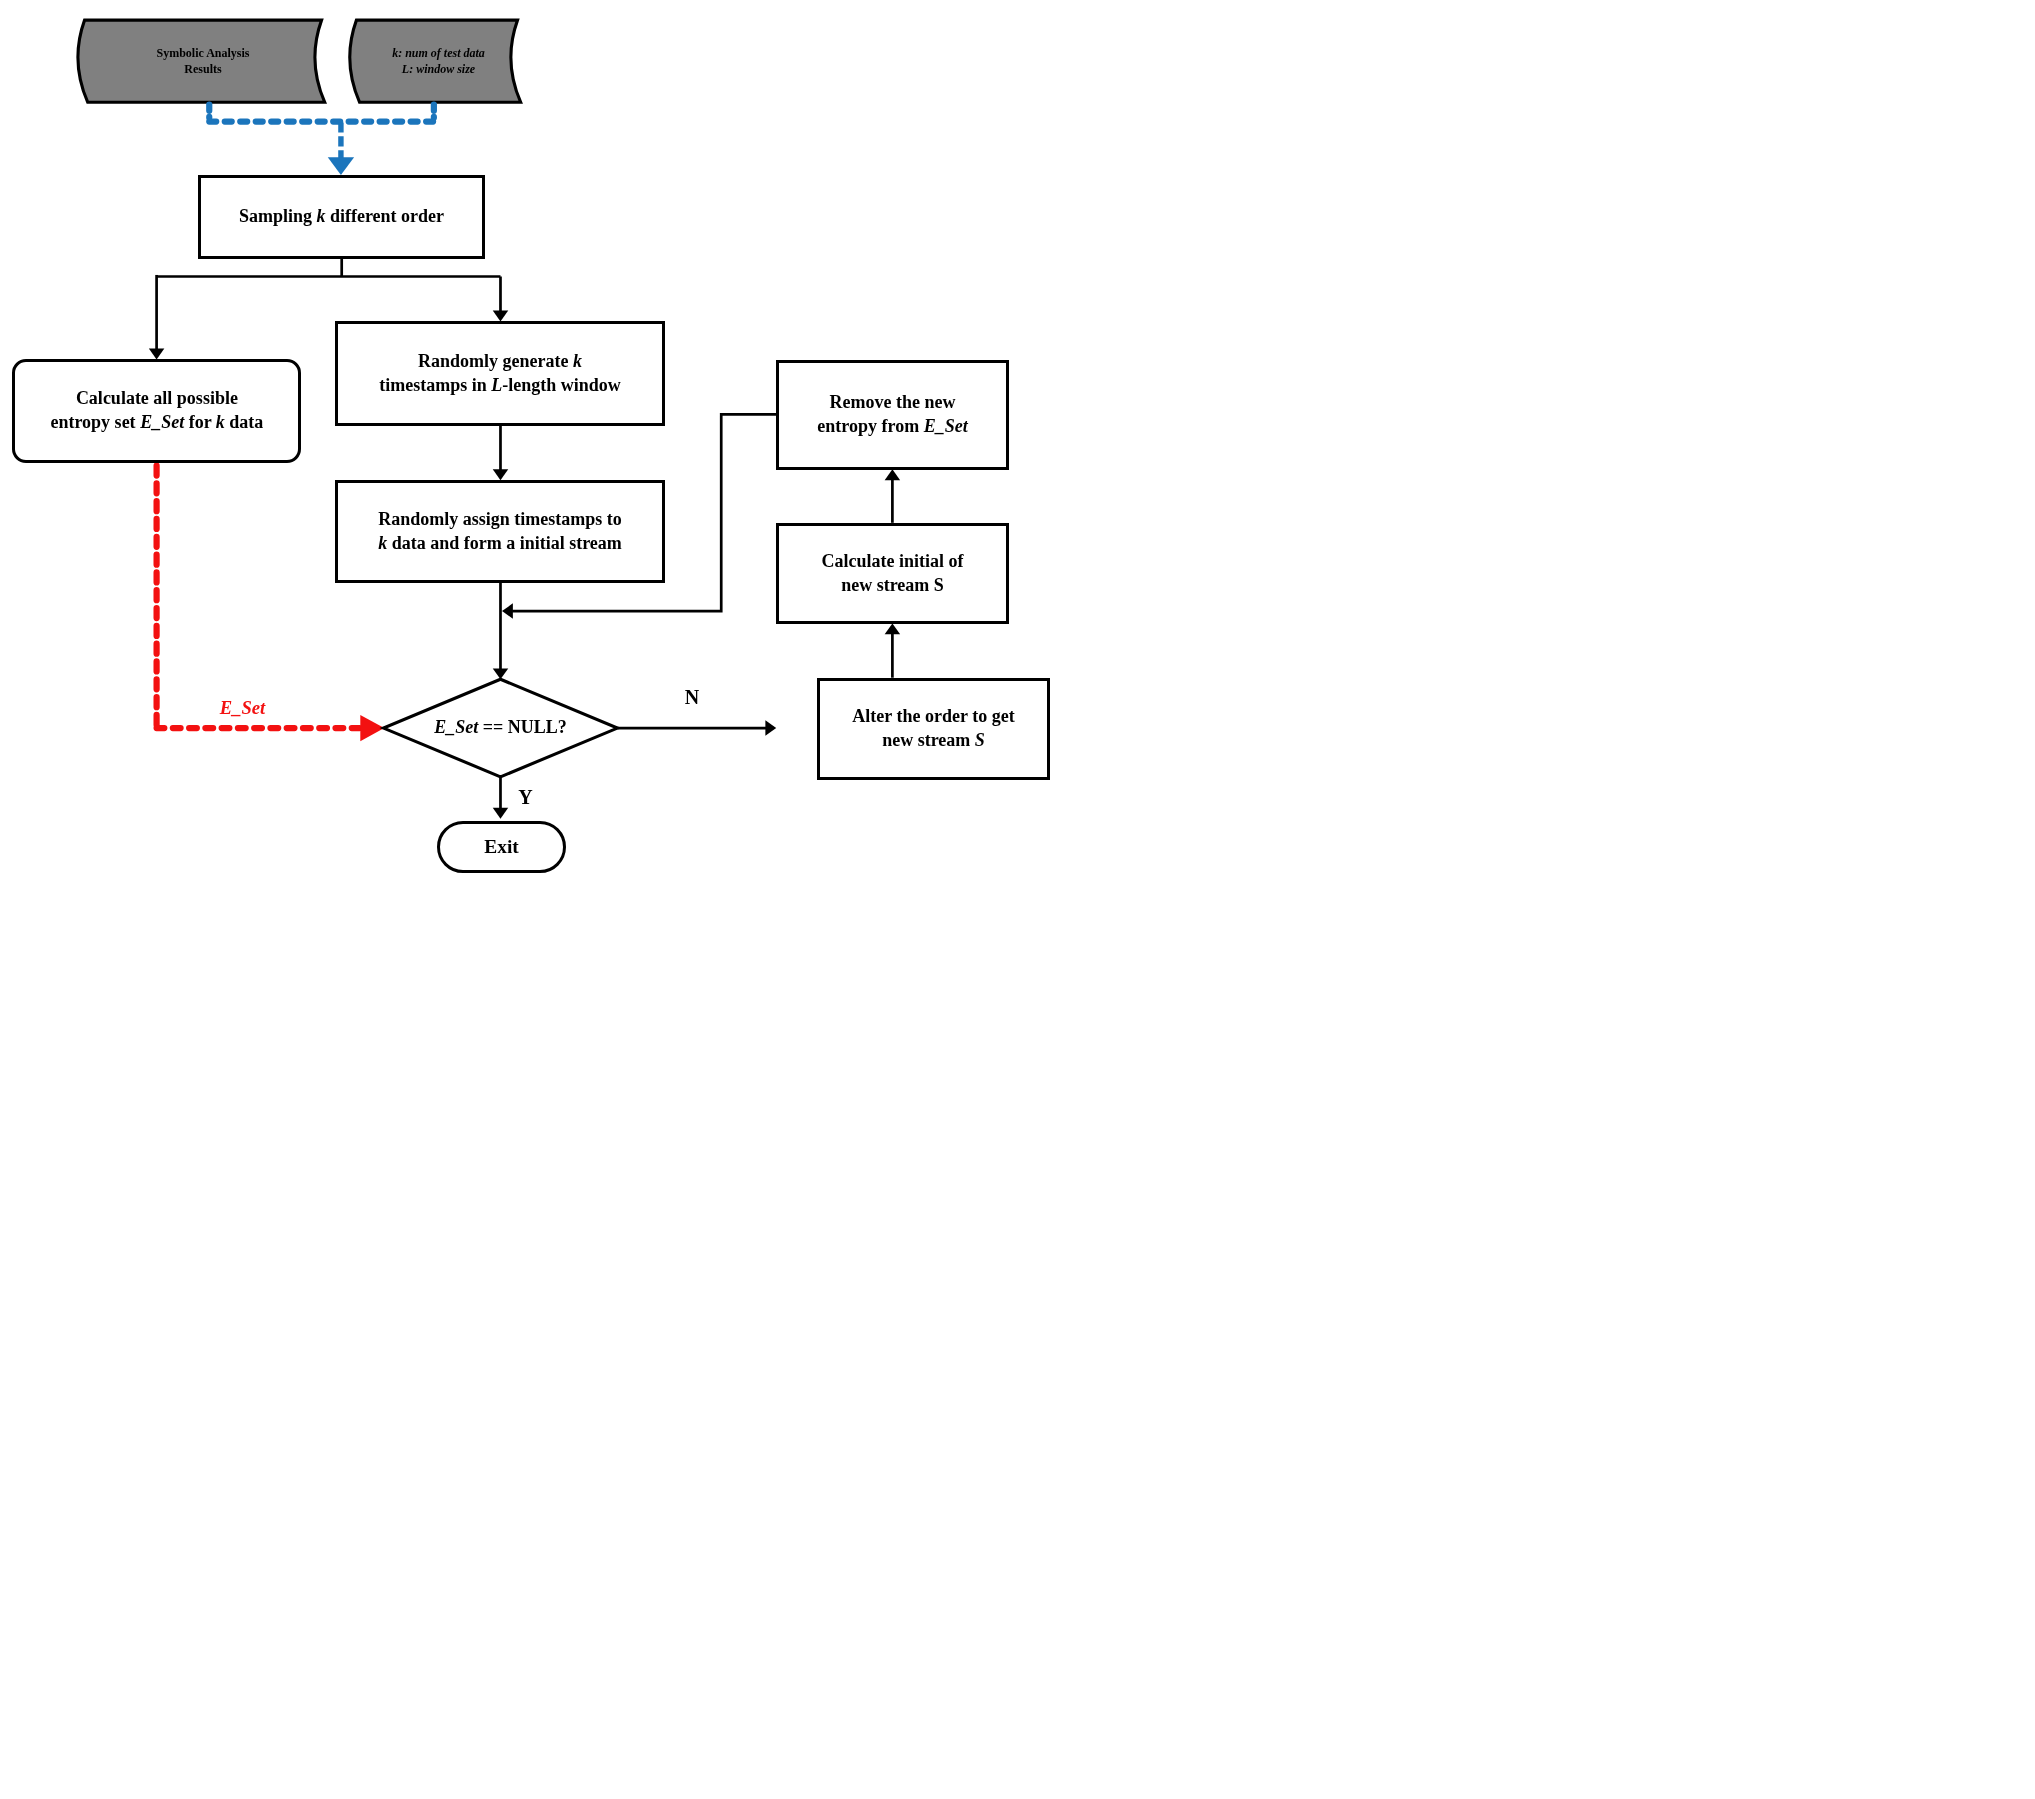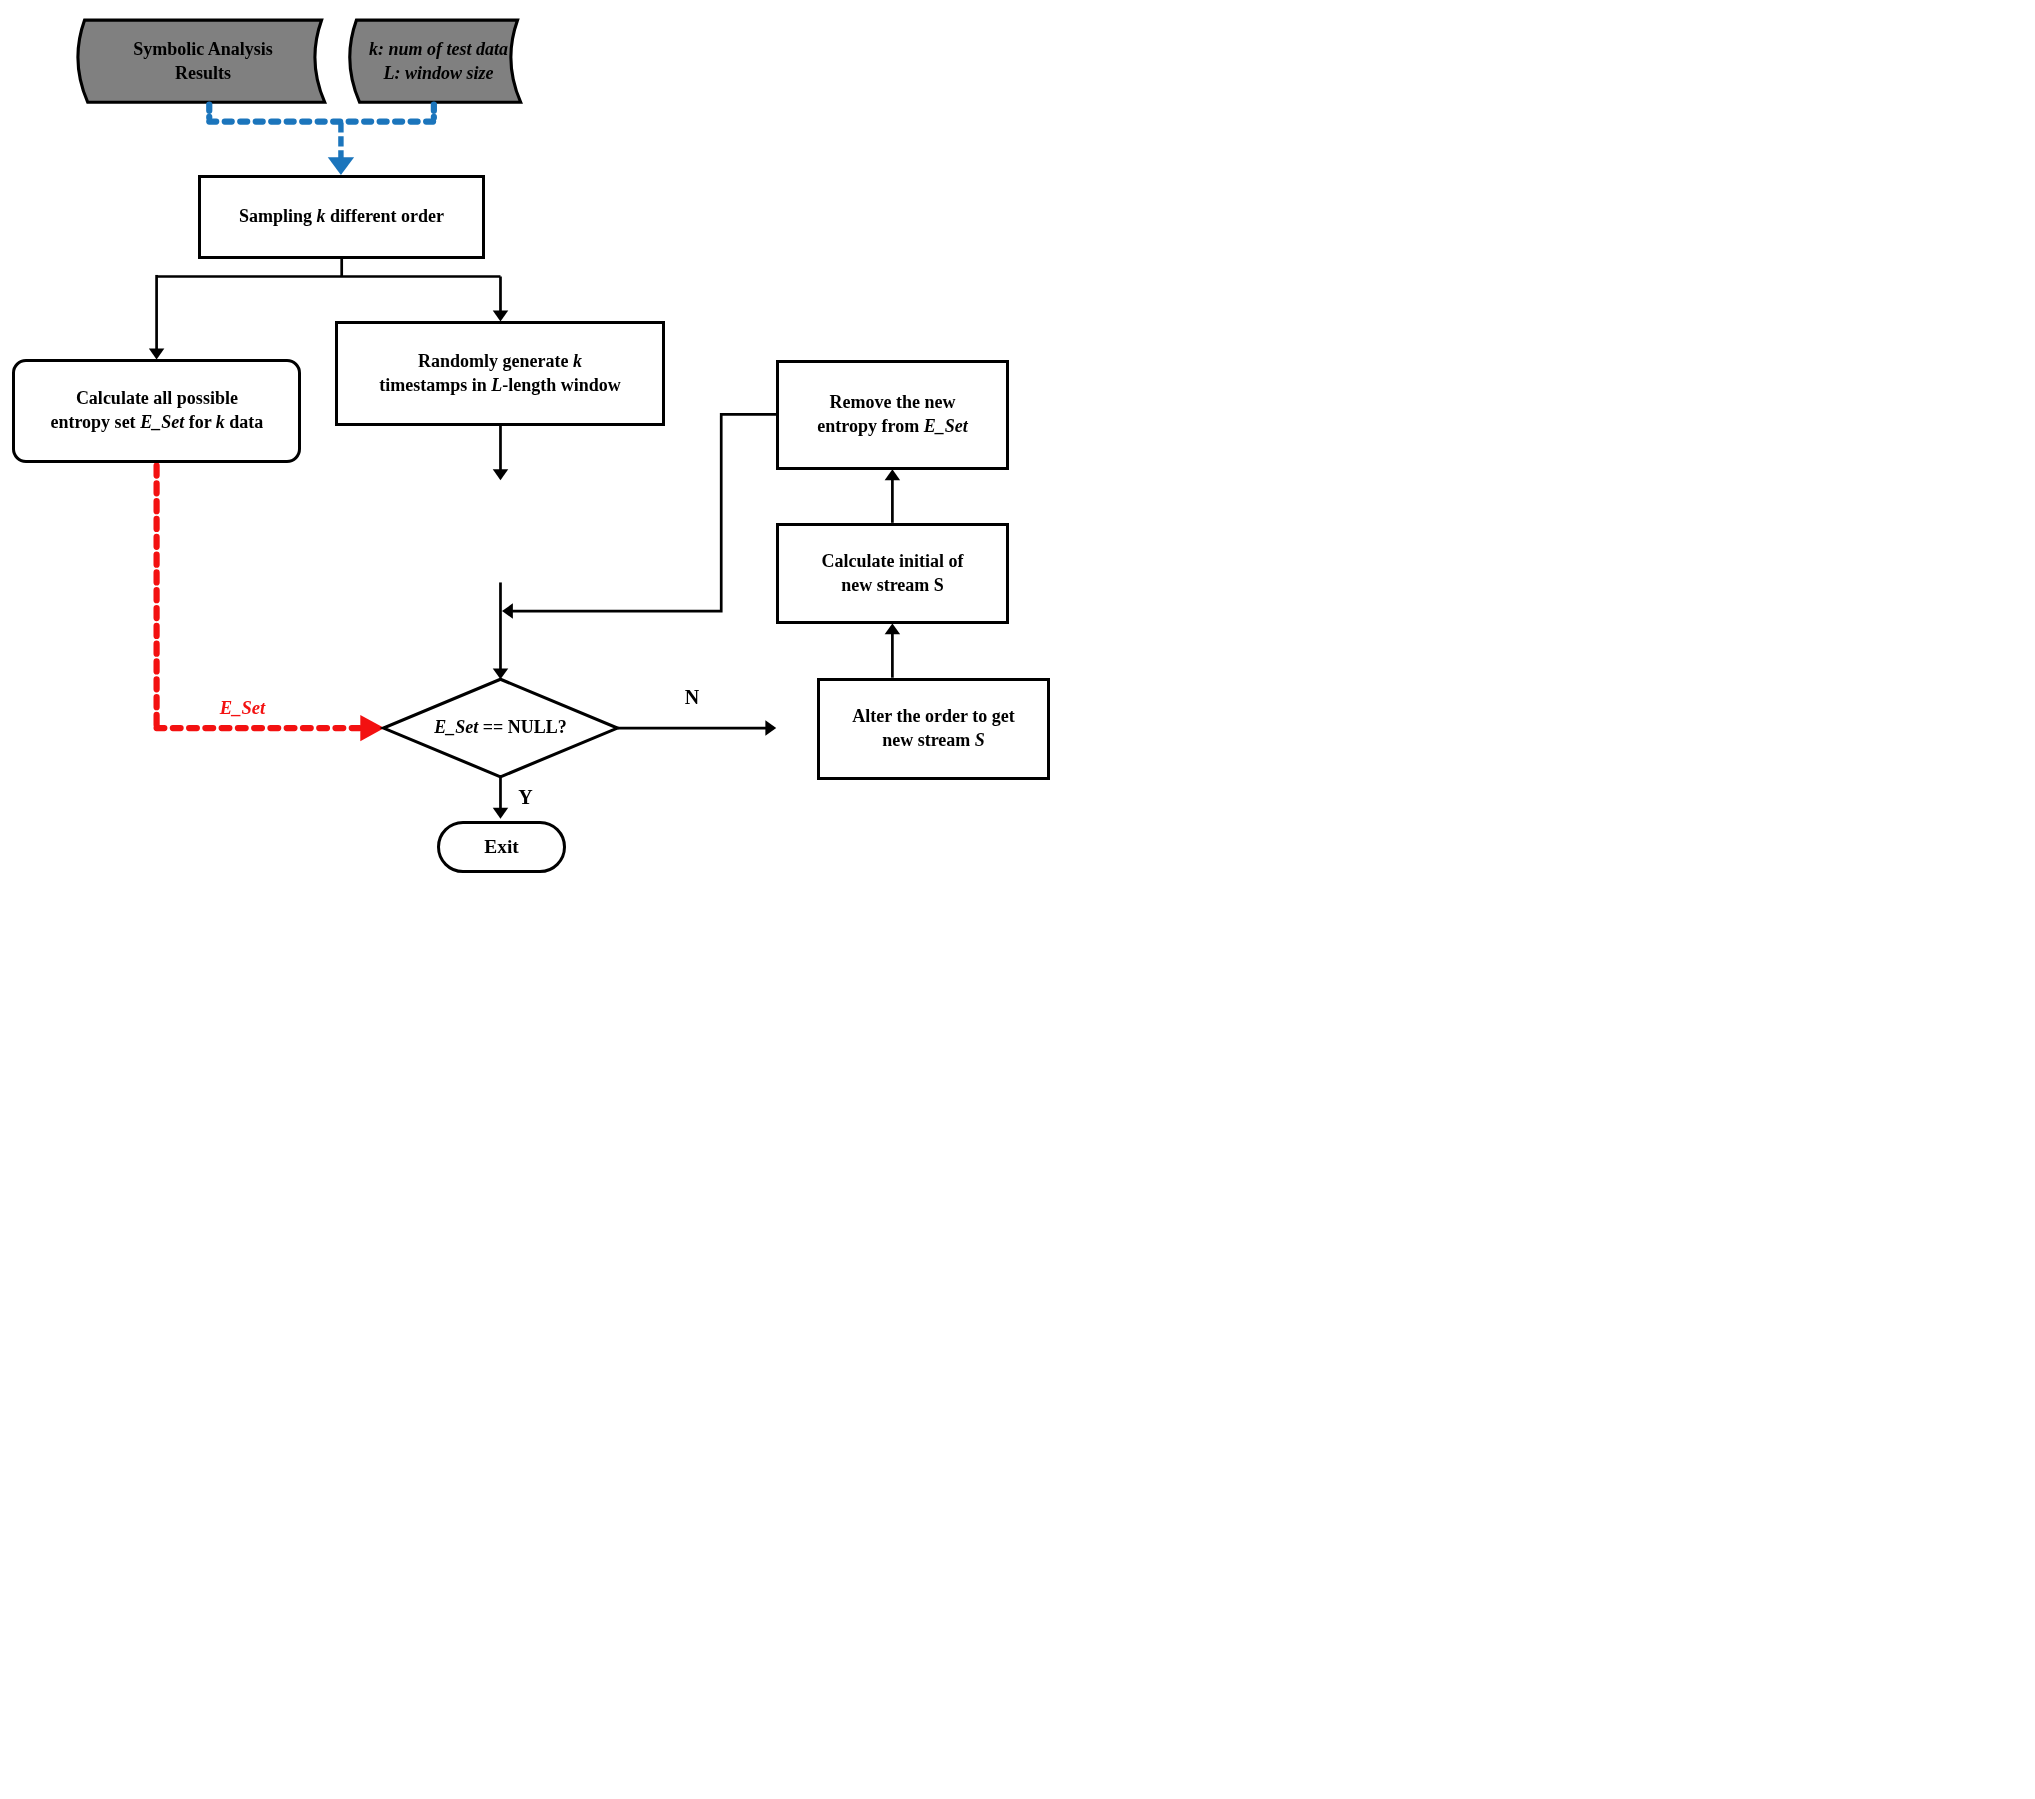--- a/index.html
+++ b/index.html
@@ -14,21 +14,21 @@
   .node{
     position:absolute;z-index:2;box-sizing:border-box;
     background:#fff;border:3.1px solid #000;
     display:flex;align-items:center;justify-content:center;
     text-align:center;font-weight:700;font-size:18px;line-height:1.32;
     padding:1.5px 4.6px;
   }
   .node--plain{background:transparent;border:none;z-index:3;padding:0;}
   .node--exit{border-radius:36px;font-size:19.4px;}
   .diamond-text{font-size:18px;justify-content:center;}
-  .cyl-text{font-size:18px;line-height:1.3;}
+  .cyl-text{font-size:12px;line-height:1.3;}
   .cyl-text--italic{font-style:italic;}
   .flow-label{
     position:absolute;z-index:3;font-weight:700;font-size:20px;
     display:flex;align-items:center;justify-content:center;
   }
   .flow-label--red{font-style:italic;font-size:18.6px;}
   .it{font-style:italic;}
 </style>
 </head>
 <body>
@@ -90,20 +90,23 @@
   </div>
 
   <div class="node" style="left:12.4px;top:359px;width:289px;height:104px;border-radius:14px;">
     <div><span>Calculate all possible</span><br><span>entropy set </span><span class="it">E_Set</span><span> for </span><span class="it">k</span><span> data</span></div>
   </div>
 
   <div class="node" style="left:335px;top:321px;width:330px;height:105px;">
     <div><span>Randomly generate </span><span class="it">k</span><br><span>timestamps in </span><span class="it">L</span><span>-length window</span></div>
   </div>
 
+  <div class="node" style="left:335px;top:480px;width:330px;height:103px;">
+    <div><span>Randomly assign timestamps to</span><br><span class="it">k</span><span> data and form a initial stream</span></div>
+  </div>
 
   <div class="node node--plain diamond-text" style="left:400px;top:706px;width:201px;height:43px;">
     <div><span class="it">E_Set</span><span> == NULL?</span></div>
   </div>
 
   <div class="node" style="left:776px;top:360px;width:233px;height:110px;">
     <div><span>Remove the new</span><br><span>entropy from </span><span class="it">E_Set</span></div>
   </div>
 
   <div class="node" style="left:776px;top:523px;width:233px;height:101px;">

